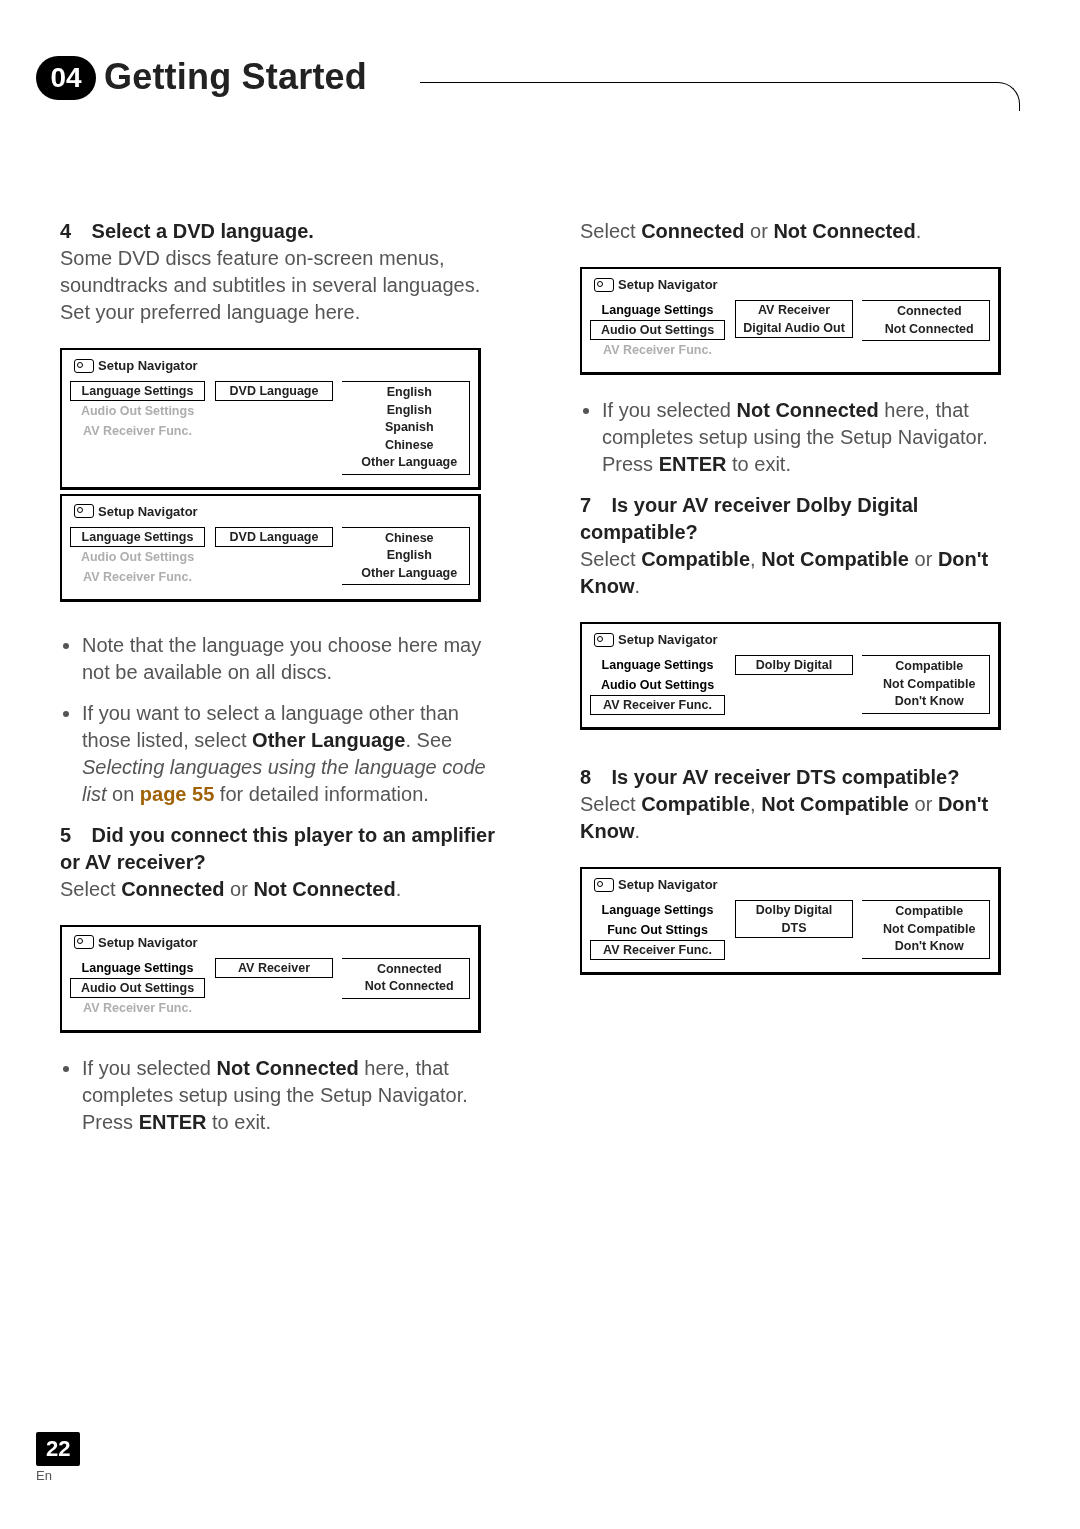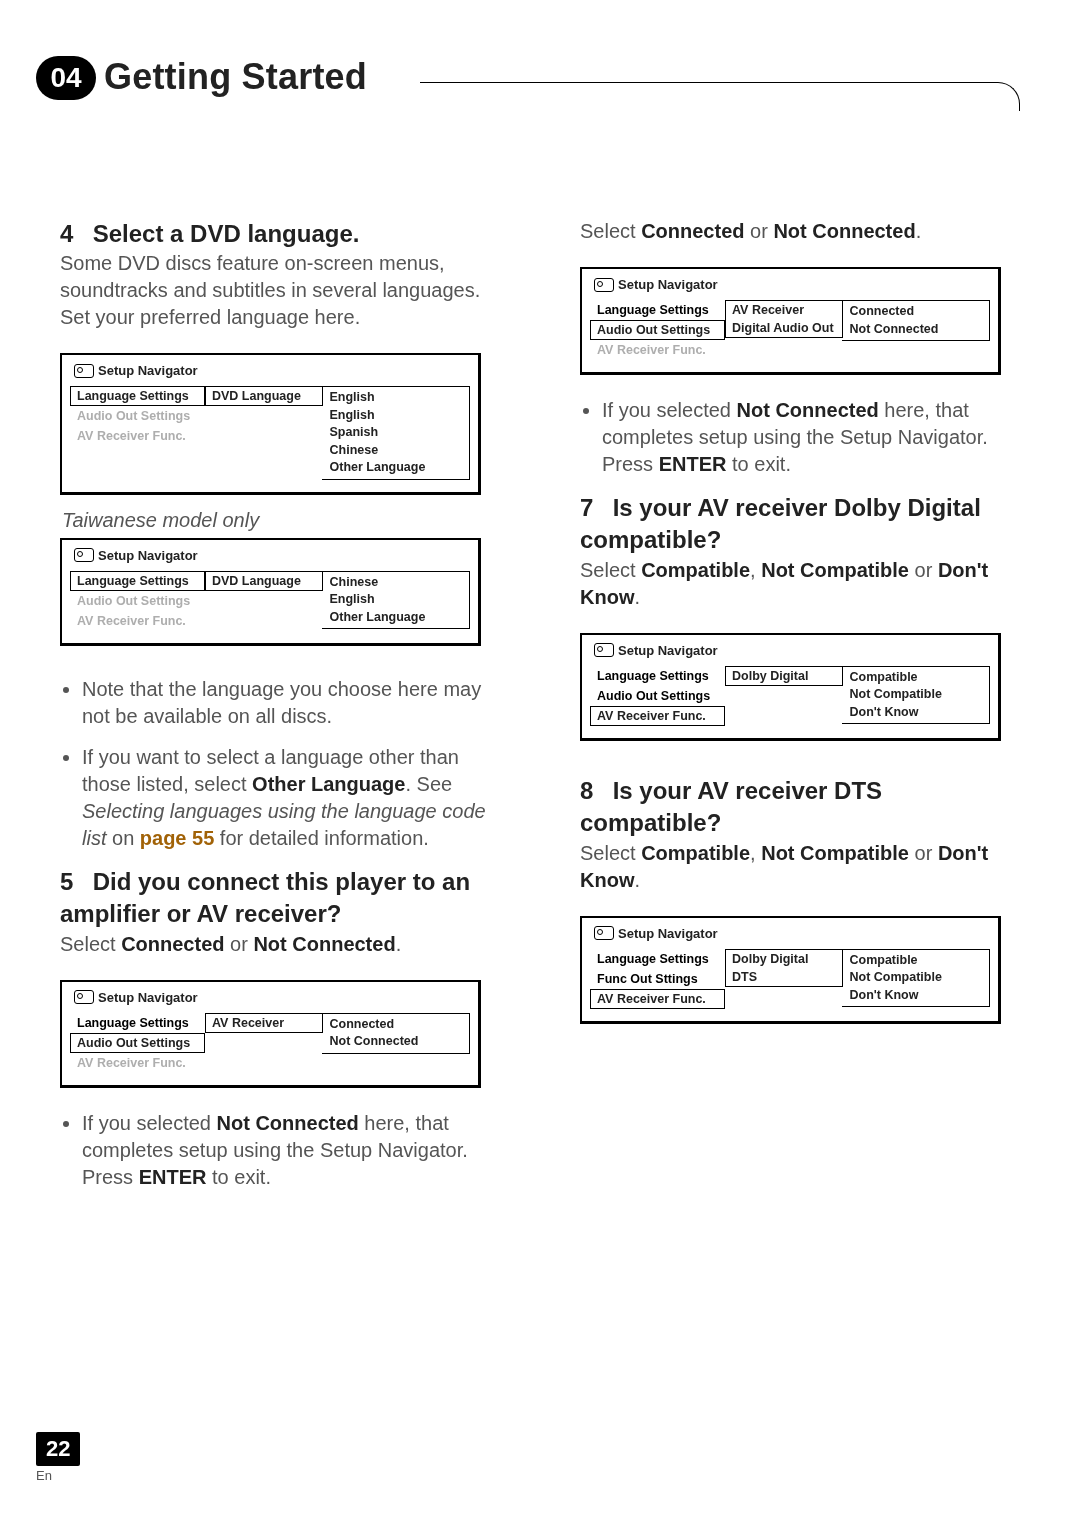--- a/index.html
+++ b/index.html
@@ -51,21 +51,21 @@
     border-right: 1.5px solid #000;
     border-top-right-radius: 22px;
   }
   .columns {
     display: flex;
     justify-content: space-between;
   }
   .col {
     width: 440px;
   }
-  .step-line { font-size: 24px; line-height: 1.35; }
+  .step-line { font-size: 20px; line-height: 1.35; }
   .step-num { font-weight: 700; display:inline-block; width:26px; }
   .step-title { font-weight: 700; }
   .body-text { font-size: 20px; line-height: 1.35; color:#555; }
   .bold { font-weight:700; }
   .ital { font-style: italic; }
   .ital-note { font-style: italic; font-size:20px; margin: 14px 0 6px 2px; color:#555;}
   ul.notes { margin: 10px 0 0 0; padding:0 0 0 22px; list-style: disc; }
   ul.notes li { font-size:20px; line-height:1.35; color:#555; margin-bottom:14px; }
   .setup-box {
     margin-top: 22px;
@@ -94,21 +94,21 @@
     position: relative;
   }
   .remote-icon::after{
     content:"";
     position:absolute;
     left:2px; top:2px;
     width:4px;height:4px;
     border:1px solid #000;
     border-radius:50%;
   }
-  .sb-body { display:flex; gap:0; }
+  .sb-body { display:flex; gap:10px;text-align:center; }
   .sb-col { display:flex; flex-direction:column; gap:0; }
   .sb-cat { font-size:12.5px; font-weight:700; border:1.5px solid #000; padding:2px 6px; white-space:nowrap; }
   .sb-cat.dim { color:#aeaeae; border-color:#fff; font-weight:700;}
   .sb-sel { font-size:12.5px; font-weight:700; border:1.5px solid #000; padding:2px 6px; white-space:nowrap; }
   .sb-opts { font-size:12.5px; font-weight:700; padding:2px 0 2px 8px; border-top:1.5px solid #000; border-right:1.5px solid #000; border-bottom:1.5px solid #000; margin-left:-1.5px;}
   .sb-opts span { display:block; line-height:1.4; }
   .sb-cat-col { width:135px; }
   .sb-sel-col { width:118px; border-top:1.5px solid #000;}
   .sb-opt-col { flex:1; }
   .sb-sel-col.stack .sb-sel { border-top:none; }
@@ -165,21 +165,20 @@
               <span>English</span>
               <span>English</span>
               <span>Spanish</span>
               <span>Chinese</span>
               <span>Other Language</span>
             </div>
           </div>
         </div>
       </div>
 
-      <div class="ital-note">Taiwanese model only</div>
 
       <div class="setup-box" style="margin-top:4px;">
         <div class="sb-title">
           <span class="remote-icon"></span>
           <span>Setup Navigator</span>
         </div>
         <div class="sb-body">
           <div class="sb-col sb-cat-col">
             <div class="sb-cat">Language Settings</div>
             <div class="sb-cat dim">Audio Out Settings</div>

